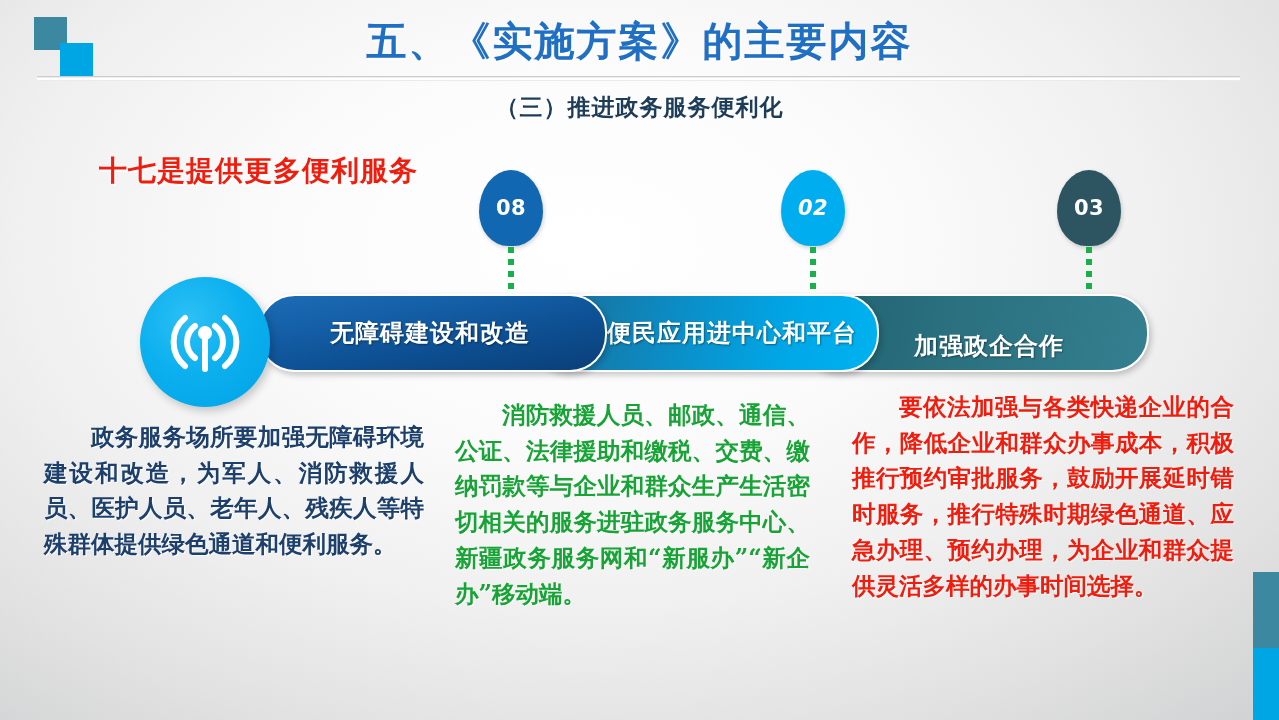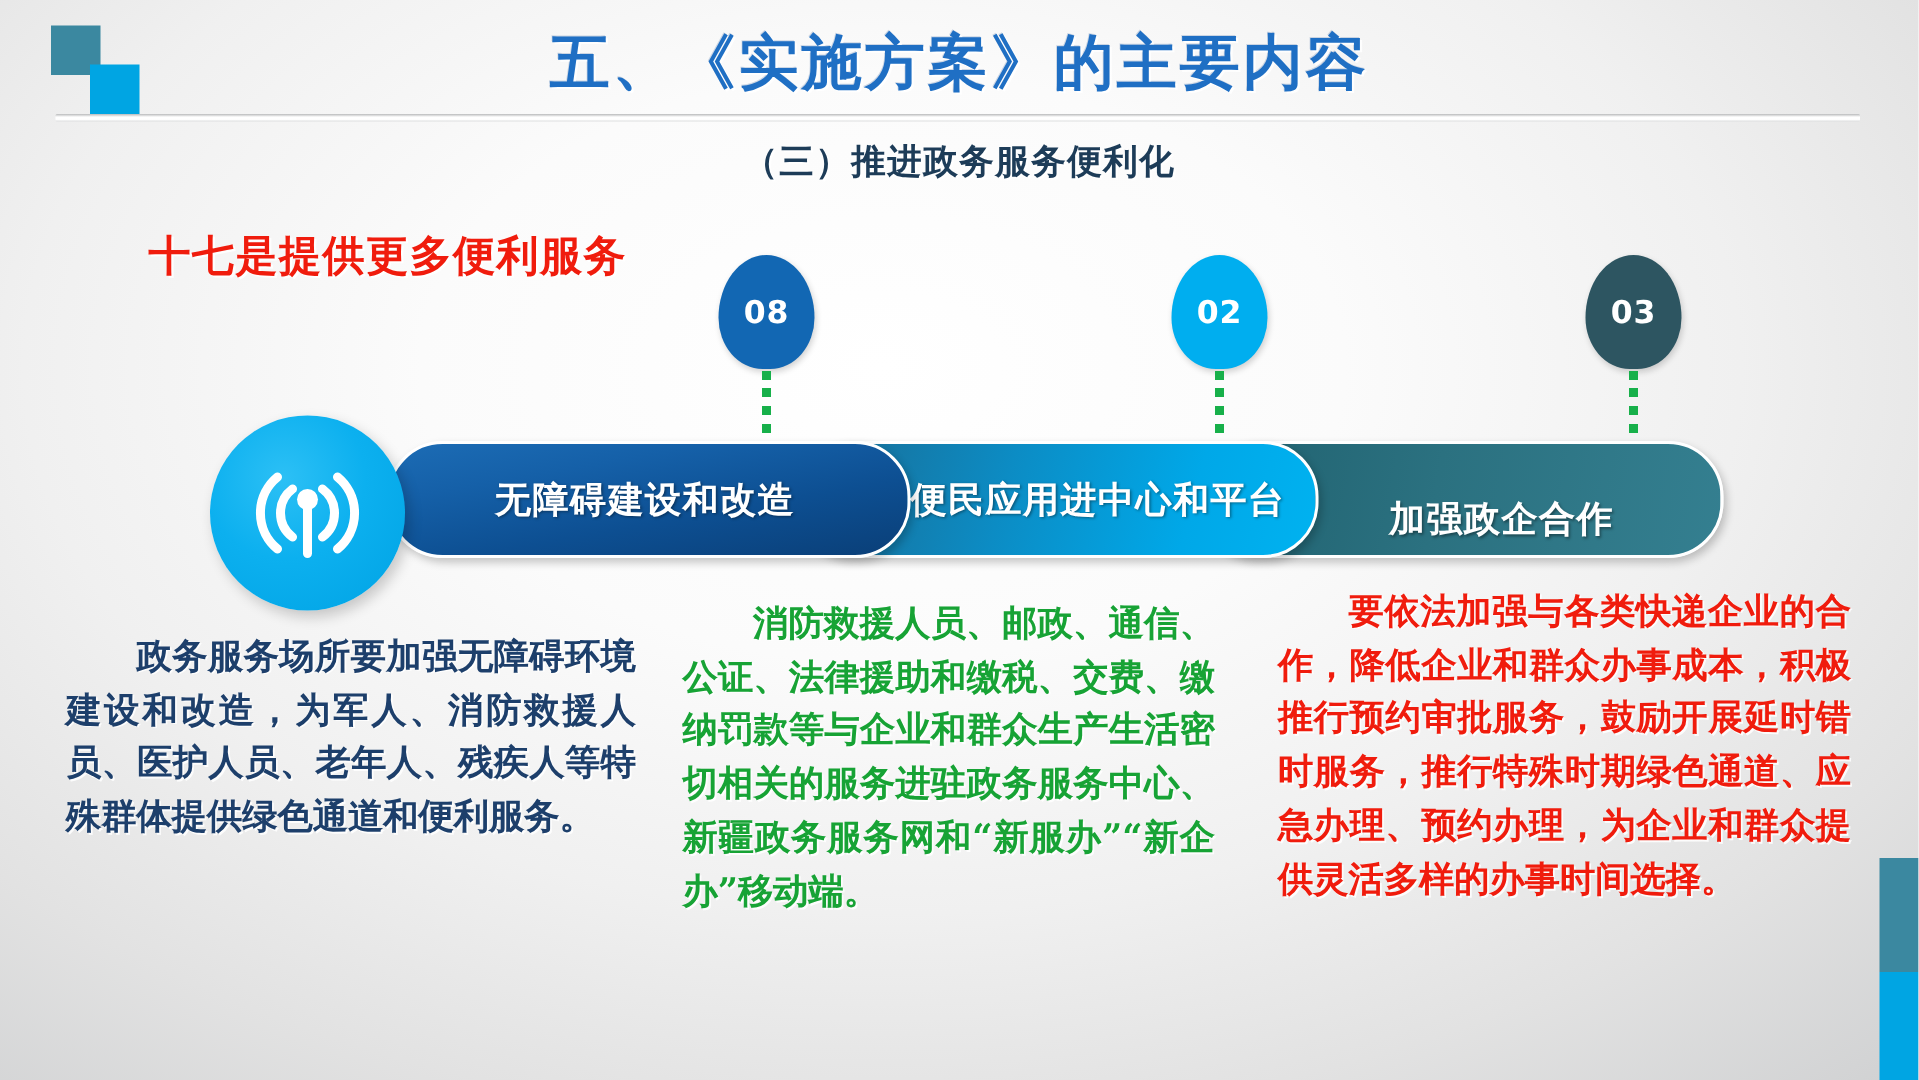--- a/index.html
+++ b/index.html
@@ -90,21 +90,21 @@
     display: flex;
     align-items: center;
     justify-content: center;
     color: #ffffff;
     font-weight: bold;
     font-size: 21px;
     letter-spacing: 0.5px;
     box-shadow: 1px 2px 4px rgba(0,0,0,0.18);
   }
   .pin-1 { left: 479px; top: 170px; background: #1267b3; }
-  .pin-2 { left: 781px; top: 170px; background: #00aeef; }
+  .pin-2 { left: 781px; top: 170px; background: #00aeef; font-style: italic; }
   .pin-3 { left: 1057px; top: 170px; background: #2d5561; }
 
   .dots {
     position: absolute;
     width: 6px;
     background-image: repeating-linear-gradient(to bottom, #17b04a 0px, #17b04a 6px, rgba(0,0,0,0) 6px, rgba(0,0,0,0) 12px);
   }
   .dots-1 { left: 508px; top: 247px; height: 56px; }
   .dots-2 { left: 810px; top: 247px; height: 50px; }
   .dots-3 { left: 1086px; top: 247px; height: 56px; }
@@ -127,21 +127,21 @@
     white-space: nowrap;
   }
   .bar-3 {
     left: 800px; top: 294px;
     width: 345px;
     border-radius: 37px;
     background: linear-gradient(100deg, #20616f 0%, #2b7180 45%, #347f90 100%);
     border: 2px solid #ffffff;
     box-shadow: 2px 3px 6px rgba(0,0,0,0.22);
   }
-  .bar-3 .bar-label { left: 124px; margin-top: 26px; }
+  .bar-3 .bar-label { left: 112px; margin-top: 26px; }
   .bar-2 {
     left: 530px; top: 294px;
     width: 345px;
     border-radius: 37px;
     background: linear-gradient(105deg, #1b6a91 0%, #0c8cc4 40%, #00a8e8 75%, #00b2f0 100%);
     border: 2px solid #ffffff;
     box-shadow: 2px 3px 6px rgba(0,0,0,0.22);
   }
   .bar-2 .bar-label { left: 75px; }
   .bar-1 {

